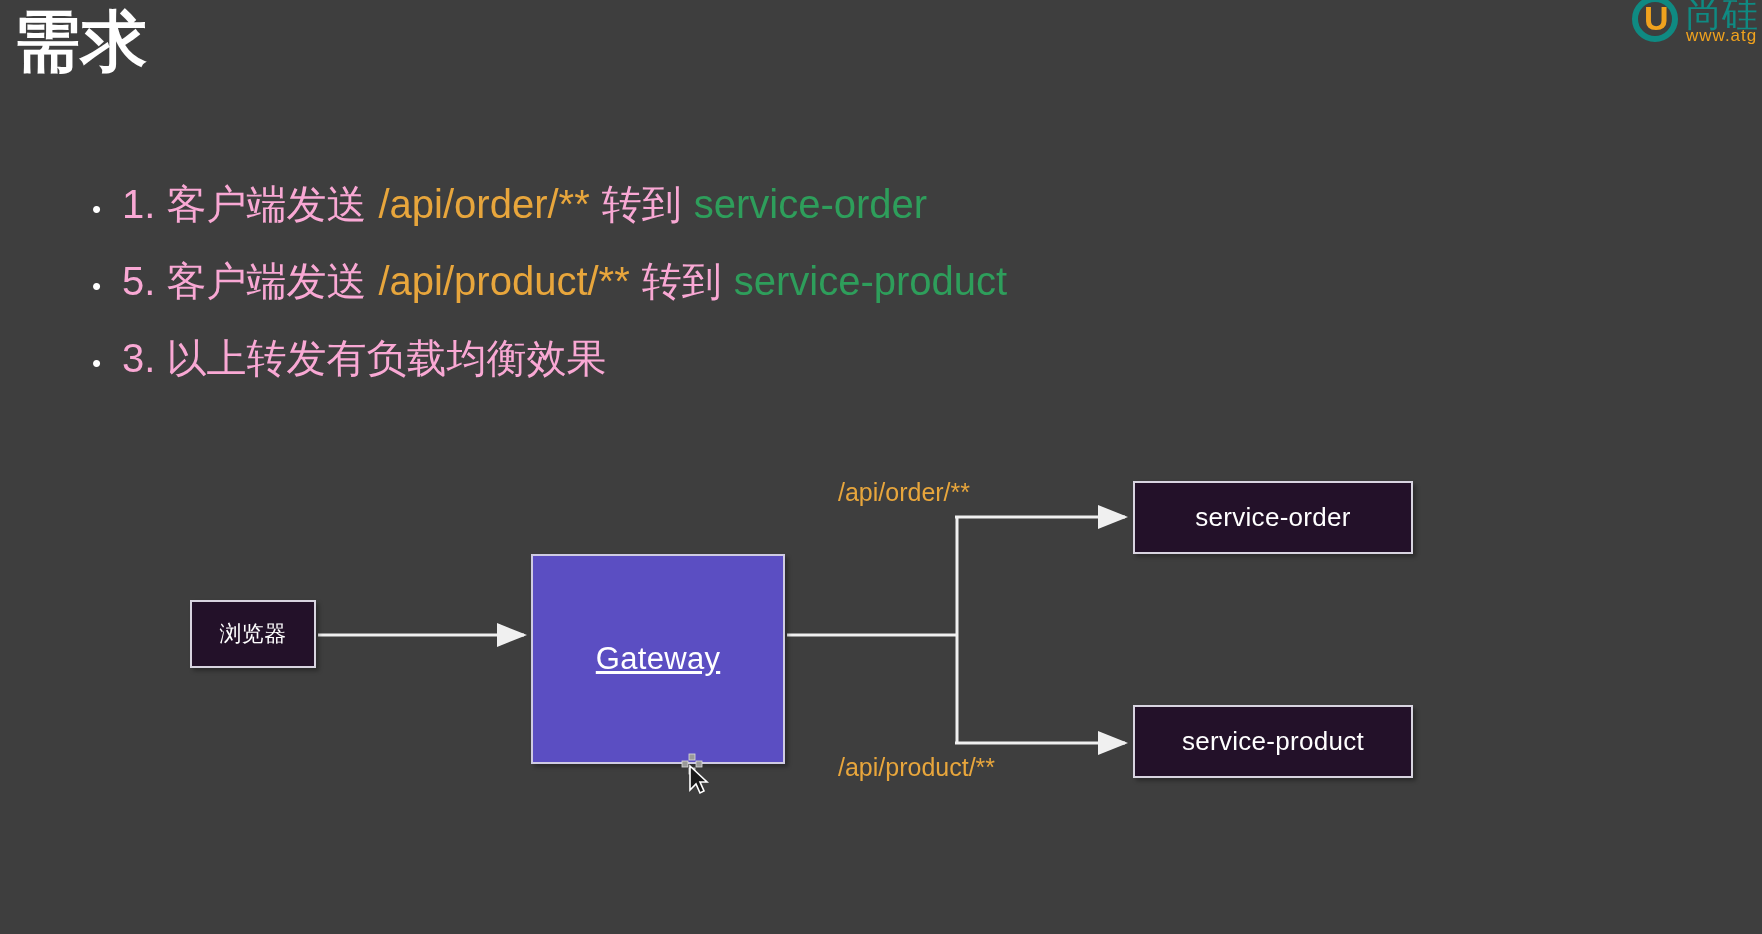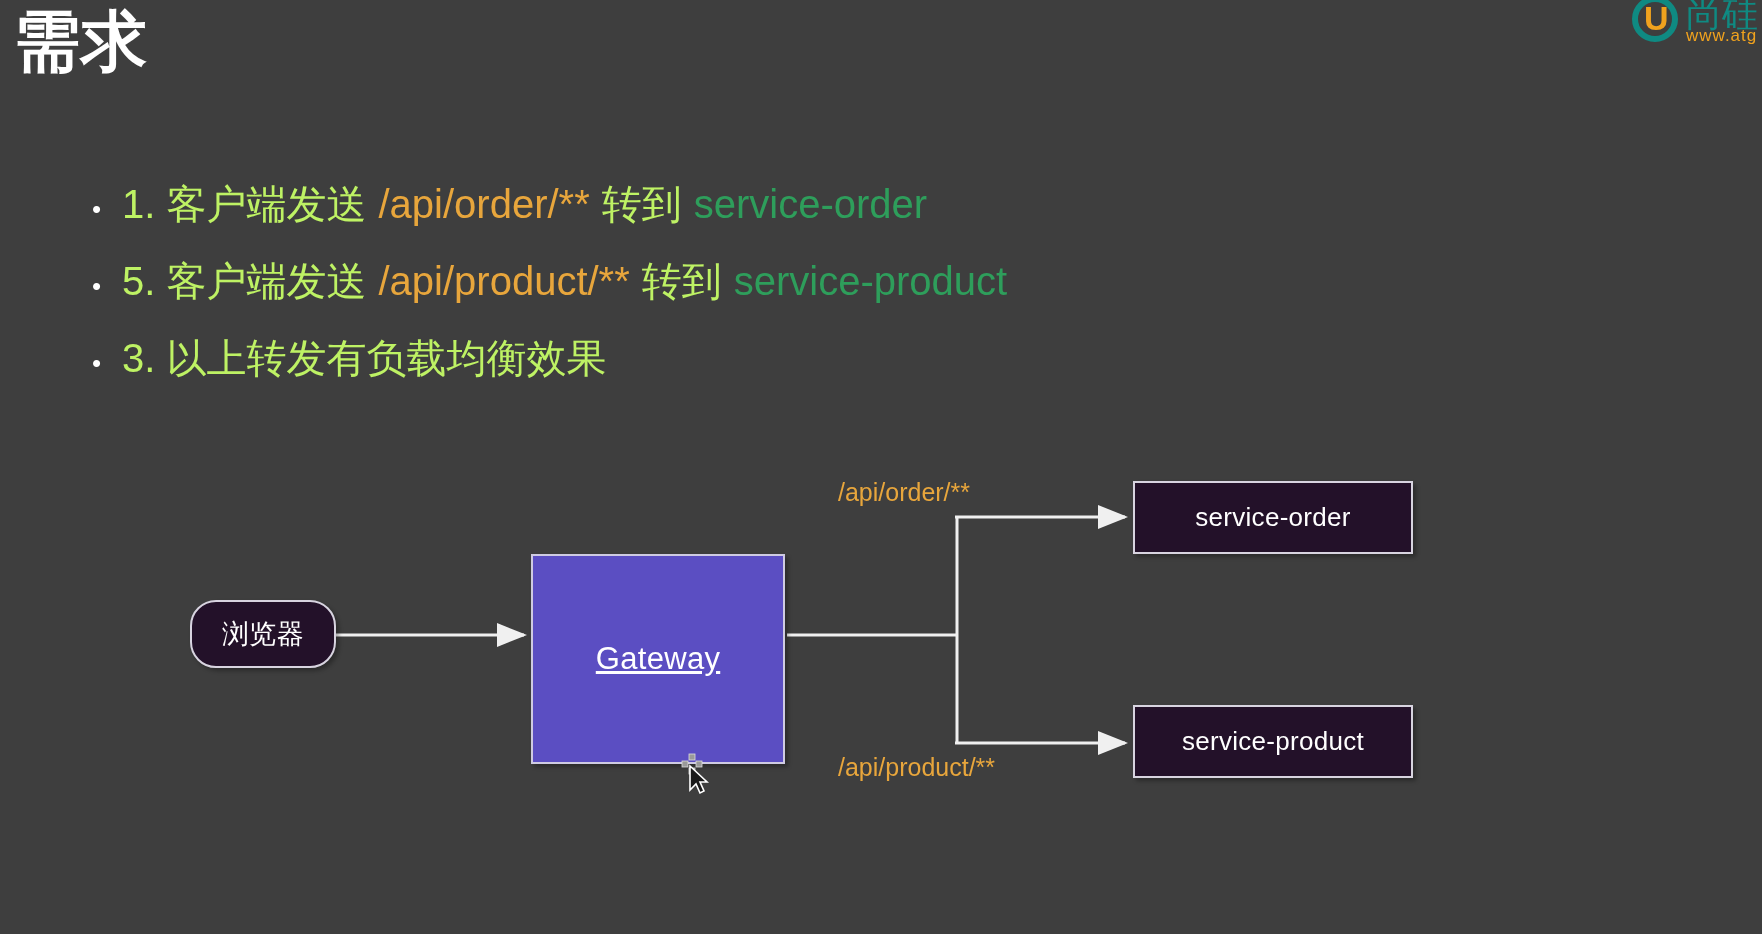--- a/index.html
+++ b/index.html
@@ -47,21 +47,21 @@
     width: 30px;
     flex: 0 0 30px;
     font-size: 26px;
     color: #ffffff;
     line-height: 72px;
   }
   .bullet-text {
     color: #ffffff;
   }
   .seg { }
-  .seg-plain { color: #bef264; }
+  .seg-plain { color: #f9a8d4; }
   .seg-path  { color: #e8a63c; }
   .seg-svc   { color: #2e9e5b; }
   .sp { display: inline-block; width: 12px; }
 
   
   .diagram {
     position: absolute;
     left: 0;
     top: 440px;
     width: 1762px;
@@ -78,24 +78,23 @@
     font-size: 26px;
     letter-spacing: .3px;
     box-shadow: 3px 3px 4px rgba(0,0,0,.30);
   }
   .node-dark {
     background: #231129;
   }
   .node-browser {
     left: 190px;
     top: 160px;
-    width: 146px;
+    width: 126px;
     height: 68px;
-    font-size: 27px;
-    border-radius: 26px;
+    font-size: 22px;
   }
   .node-gateway {
     left: 531px;
     top: 114px;
     width: 254px;
     height: 210px;
     background: #5b4ec2;
     border-color: #cfcbe2;
     font-size: 31px;
     text-decoration: underline;

